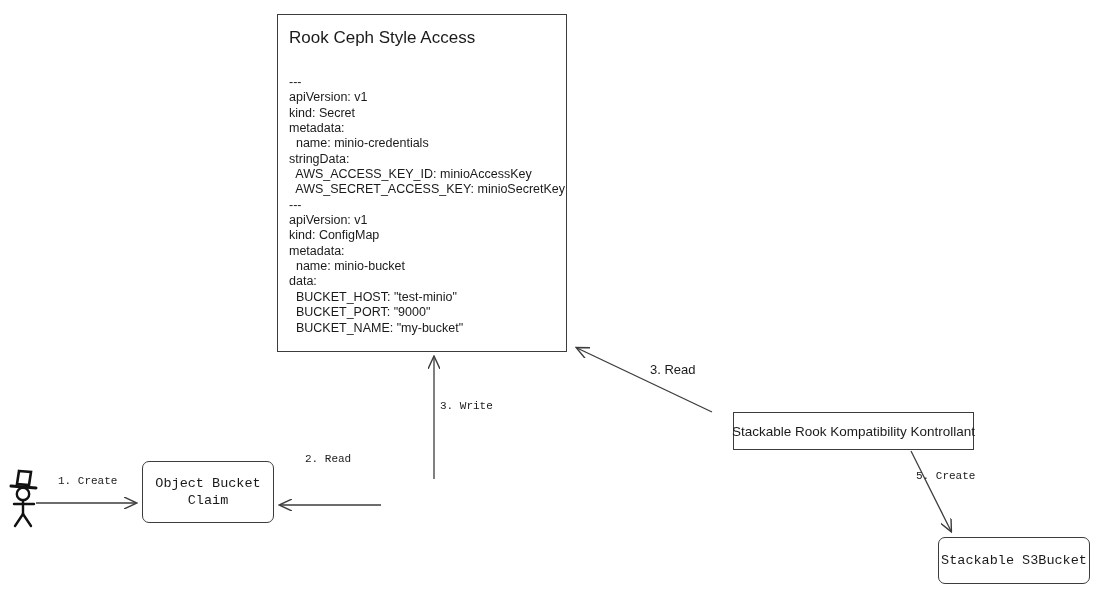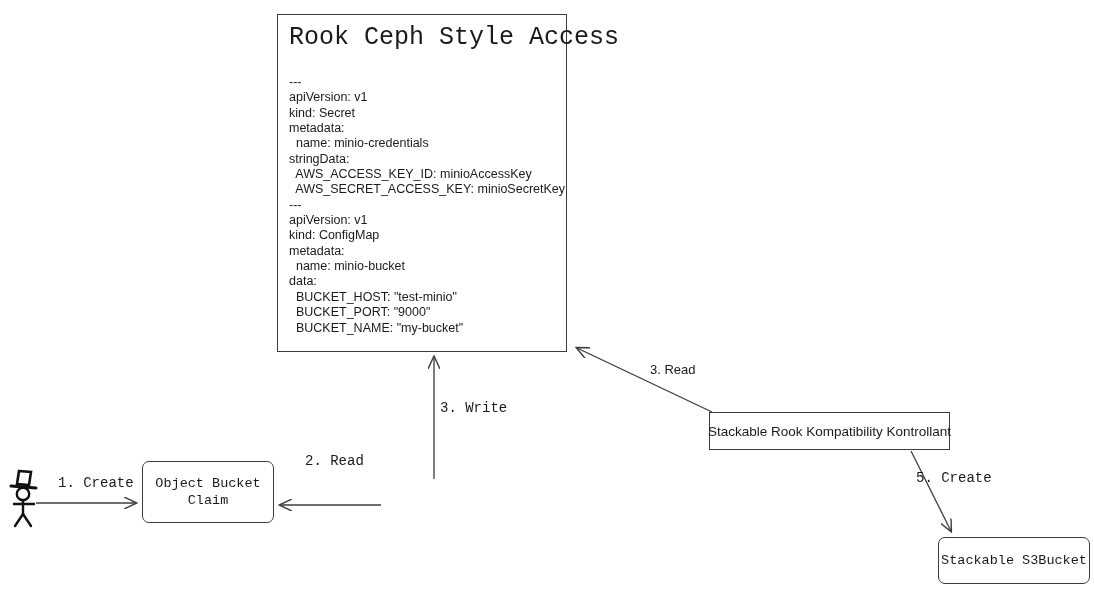--- a/index.html
+++ b/index.html
@@ -32,26 +32,25 @@
 
   
   #yaml-box {
     left: 277px;
     top: 14px;
     width: 290px;
     height: 338px;
     padding: 12px 11px 8px 11px;
   }
   #yaml-title {
-    font-family: Liberation Mono, monospace;
-    font-size: 25px;
+    font-family: Liberation Sans, sans-serif;
+    font-size: 17px;
     color: #1a1a1a;
     line-height: 22px;
     white-space: pre;
-    text-align: right;
   }
   #yaml-body {
     margin-top: 26px;
     font-family: "Liberation Sans", sans-serif;
     font-size: 12.5px;
     line-height: 15.35px;
     color: #1a1a1a;
     white-space: pre;
   }
 
@@ -70,34 +69,35 @@
   }
   .sans-node {
     display: flex;
     align-items: center;
     justify-content: center;
     text-align: center;
     font-family: "Liberation Sans", sans-serif;
     font-size: 13.5px;
     color: #1a1a1a;
     white-space: nowrap;
+    margin-left: 24px;
   }
 
   #node-obc      { left: 142px; top: 461px; width: 132px; height: 62px; }
   #node-operator { left: 383px; top: 480px; width: 158px; height: 63px; }
   #node-srkk     { left: 709px; top: 412px; width: 241px; height: 38px; }
   #node-s3bucket { left: 938px; top: 537px; width: 152px; height: 47px; }
 
   
   .edge-label {
     position: absolute;
     color: #1a1a1a;
     white-space: nowrap;
   }
-  .lbl-mono { font-family: "Liberation Mono", monospace; font-size: 14px; }
+  .lbl-mono { font-family: "Liberation Mono", monospace; font-size: 11px; }
   .lbl-sans { font-family: "Liberation Sans", sans-serif; font-size: 13px; }
 
   #label-1 { left: 58px;  top: 475px; }
   #label-2 { left: 305px; top: 453px; }
   #label-3 { left: 440px; top: 400px; }
   #label-4 { left: 650px; top: 362px; }
   #label-5 { left: 916px; top: 470px; }
 
   #actor {
     position: absolute;

